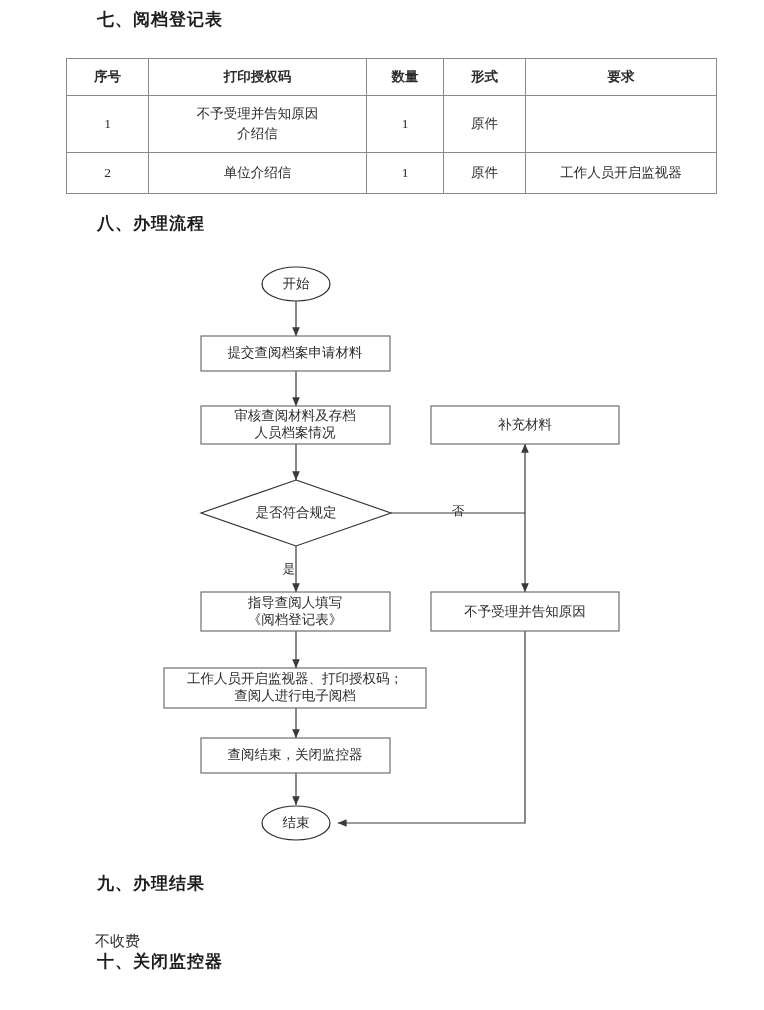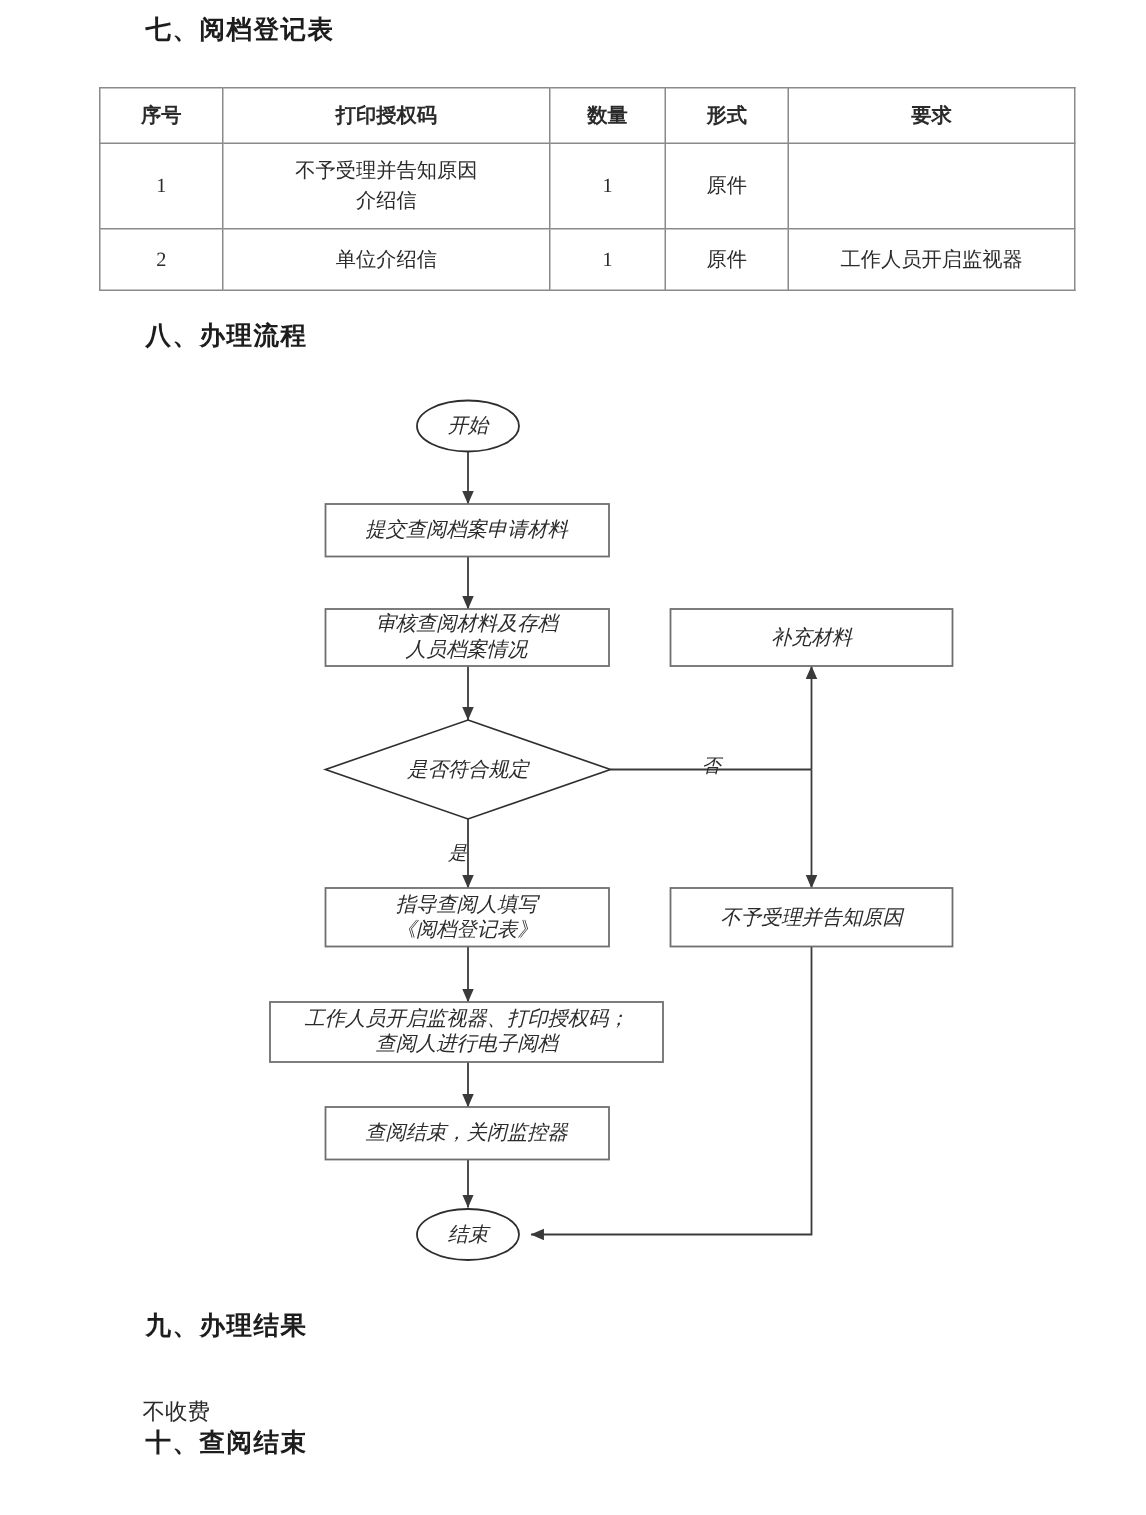--- a/index.html
+++ b/index.html
@@ -75,25 +75,24 @@
   .col-name  { width: 218px; }
   .col-qty   { width: 77px; }
   .col-form  { width: 82px; }
   .col-req   { width: 191px; }
   .row-tall td { height: 50px; }
   .row-short td { height: 34px; }
 
   
   #flowchart {
     position: absolute;
-    left: 16px;
+    left: 0;
     top: 250px;
     width: 724px;
     height: 610px;
-    font-style: italic;
   }
   #flowchart svg { display: block; }
   .fc-shape {
     fill: #ffffff;
     stroke: #6f6f6f;
     stroke-width: 1.2;
   }
   .fc-oval {
     fill: #ffffff;
     stroke: #2e2e2e;
@@ -234,16 +233,16 @@
       <rect class="fc-shape" x="201" y="488" width="189" height="35"></rect>
       <text class="fc-text" x="295" y="506">查阅结束，关闭监控器</text>
 
       <ellipse class="fc-oval" cx="296" cy="573" rx="34" ry="17"></ellipse>
       <text class="fc-text" x="296" y="574">结束</text>
     </svg>
   </div>
 
   <div class="section-heading" id="heading-9">九、办理结果</div>
 
-  <div class="section-heading" id="heading-10">十、查阅结束</div>
+  <div class="section-heading" id="heading-10">十、关闭监控器</div>
   <div class="body-text" id="fee-text">不收费</div>
 
 </div>
 
 </body></html>

